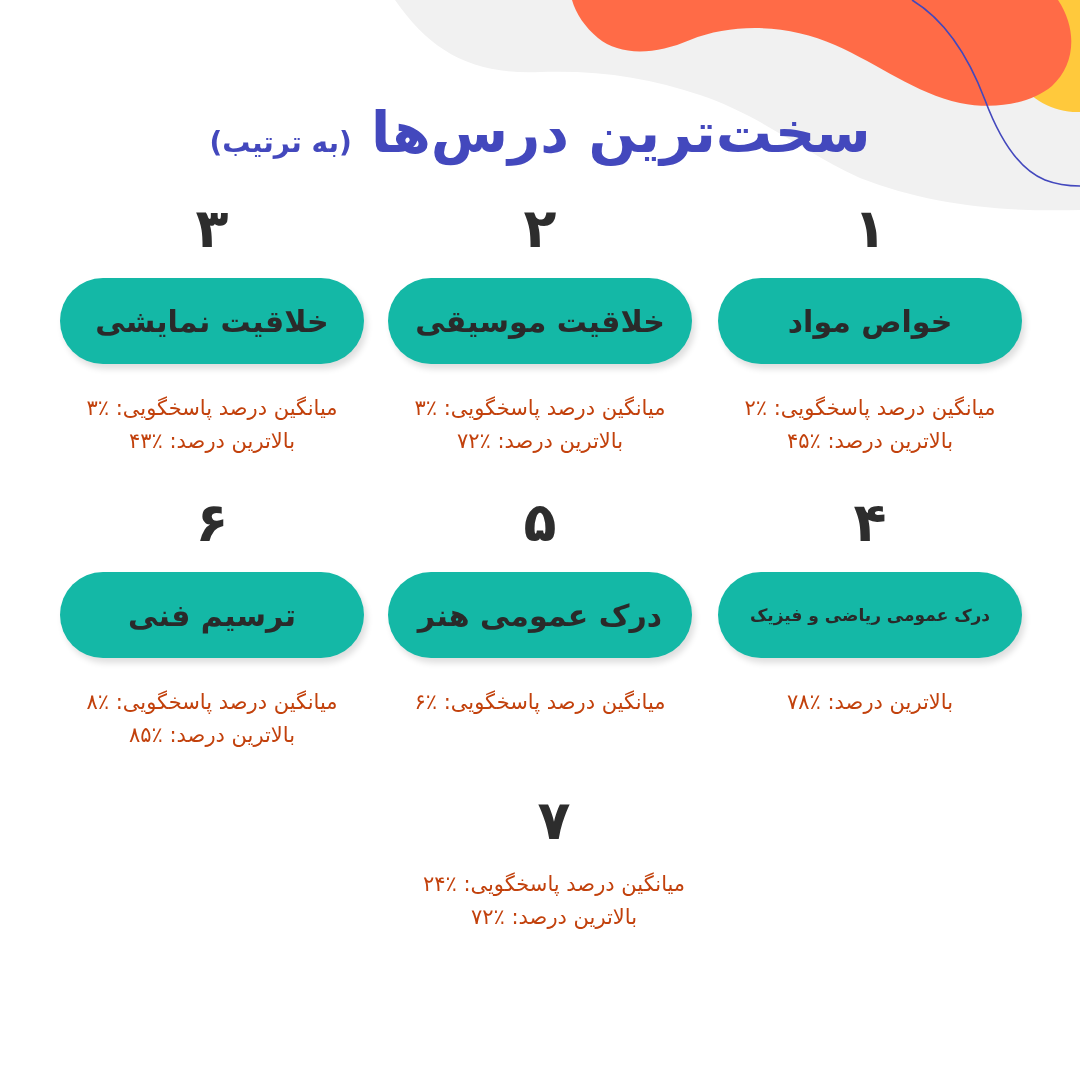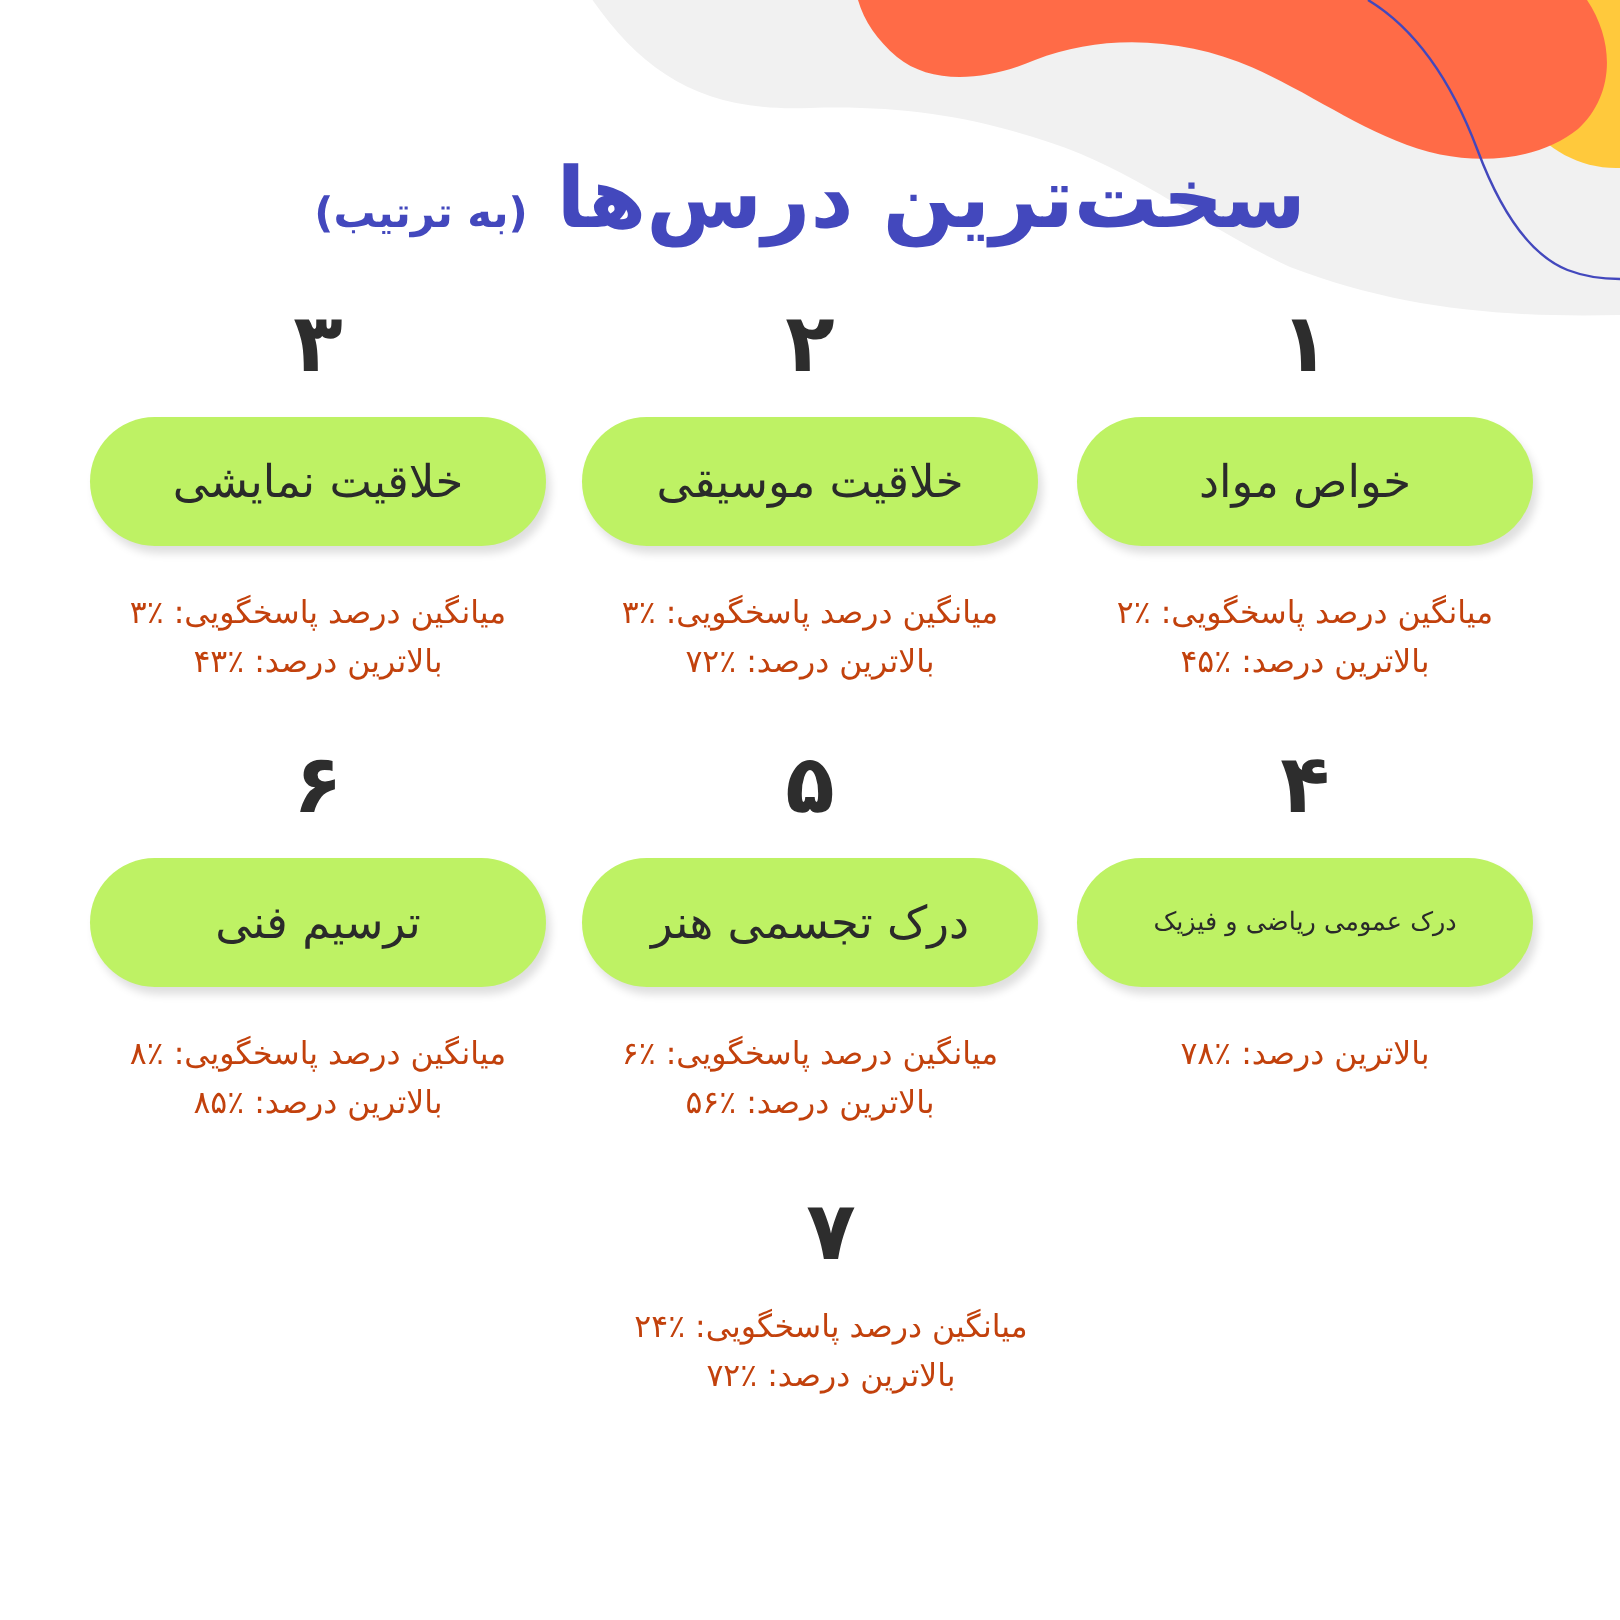--- a/index.html
+++ b/index.html
@@ -59,26 +59,26 @@
       font-weight: 900;
       color: #2d2d2d;
       height: 66px;
       line-height: 66px;
       font-family: "DejaVu Sans", sans-serif;
     }
     .pill {
       margin-top: 16px;
       height: 86px;
       border-radius: 43px;
-      background: #bef264;
+      background: #14b8a6;
       box-shadow: 3px 5px 6px rgba(0,0,0,0.13);
       display: flex;
       align-items: center;
       justify-content: center;
-      font-weight: 400;
+      font-weight: 700;
       color: #2a2a2a;
       font-size: 30px;
       font-family: "DejaVu Sans", sans-serif;
       direction: rtl;
     }
     .pill.small { font-size: 17px; text-align: right; }
     .pill.medium { font-size: 22px; }
     .stats {
       margin-top: 28px;
       font-size: 21px;
@@ -138,24 +138,23 @@
 <div class="card" style="left:718px; top:490px;">
   <div class="rank">۴</div>
   <div class="pill small">درک عمومی ریاضی و فیزیک</div>
   <div class="stats">
     <span class="stat-line"><span>بالاترین درصد:</span> <span>٪۷۸</span></span>
   </div>
 </div>
 
 <div class="card" style="left:388px; top:490px;">
   <div class="rank">۵</div>
-  <div class="pill">درک تجسمی هنر</div>
+  <div class="pill">درک عمومی هنر</div>
   <div class="stats">
     <span class="stat-line"><span>میانگین درصد پاسخگویی:</span> <span>٪۶</span></span>
-    <span class="stat-line"><span>بالاترین درصد:</span> <span>٪۵۶</span></span>
   </div>
 </div>
 
 <div class="card" style="left:60px; top:490px;">
   <div class="rank">۶</div>
   <div class="pill">ترسیم فنی</div>
   <div class="stats">
     <span class="stat-line"><span>میانگین درصد پاسخگویی:</span> <span>٪۸</span></span>
     <span class="stat-line"><span>بالاترین درصد:</span> <span>٪۸۵</span></span>
   </div>

